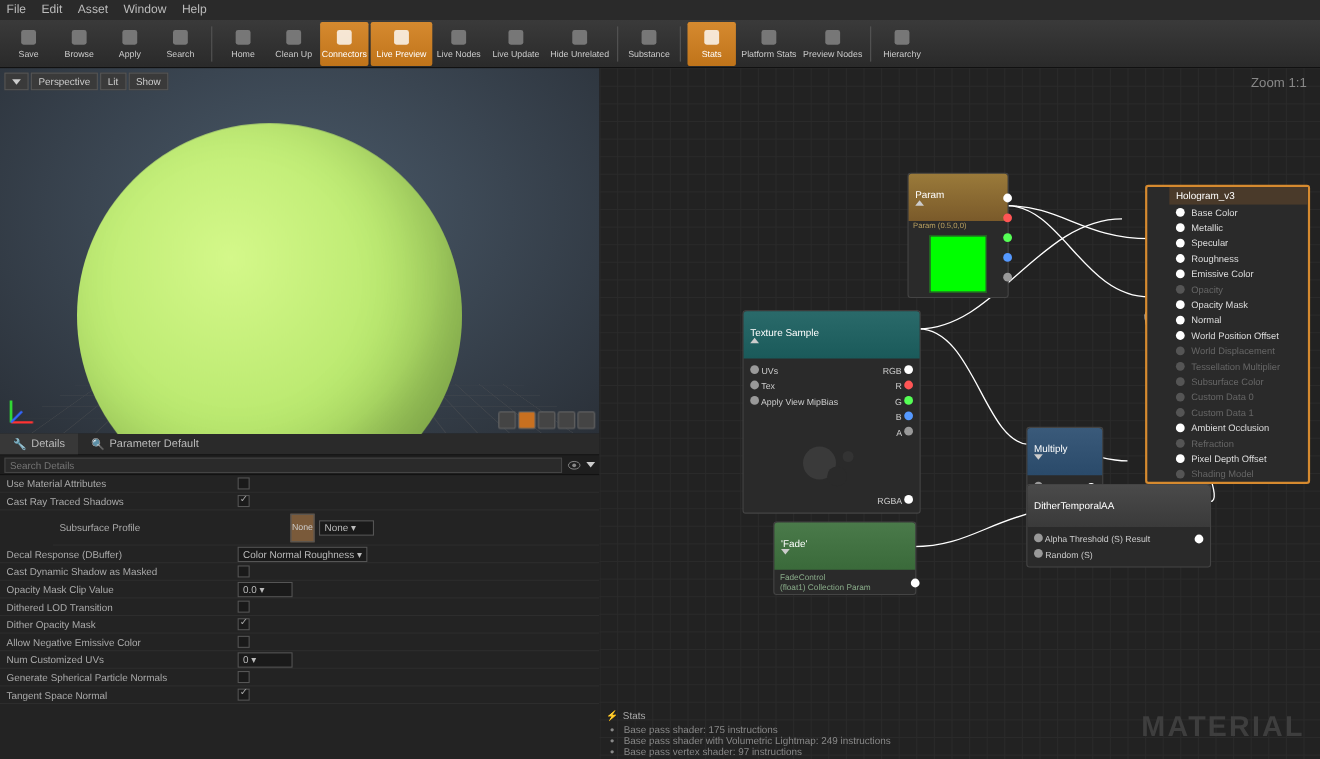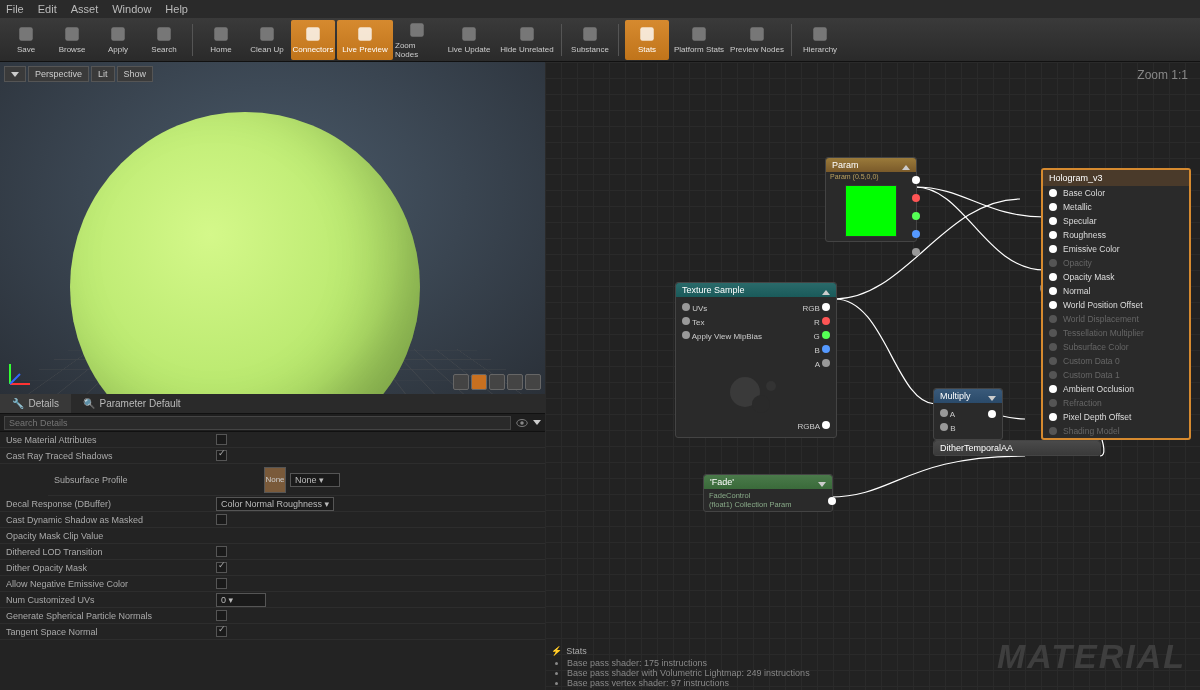--- a/index.html
+++ b/index.html
@@ -44,38 +44,38 @@
 .prop-row { display:flex; align-items:center; height:16px; padding:0 6px; border-bottom:1px solid #2d2d2d; font-size:9px; color:#aaa;}
 .prop-row .lbl { width:210px; }
 .prop-row .ctrl { flex:1; display:flex; align-items:center; gap:4px;}
 .chk { width:11px; height:11px; background:#1a1a1a; border:1px solid #555; display:inline-block;}
 .chk.on::after{content:"✓"; color:#aaa; font-size:9px; position:relative; top:-3px; left:1px;}
 .dd { background:#1a1a1a; border:1px solid #555; padding:1px 4px; font-size:9px; color:#bbb; min-width:50px;}
 .colorbox{ width:22px; height:26px; background:#7a5a3a; border:1px solid #555;}
 
 
 .node { position:absolute; background:#2a2a2a; border:1px solid #444; border-radius:3px; font-size:9px; color:#ccc; }
-.node-hdr { padding:2px 6px; font-size:9px; color:#fff; border-radius:3px 3px 0 0; display:flex; justify-content:space-between; align-items:flex-end;}
+.node-hdr { padding:14px 6px; font-size:9px; color:#fff; border-radius:3px 3px 0 0; display:flex; justify-content:space-between; align-items:flex-start;flex-direction:column;}
 .node-hdr.blue{ background:linear-gradient(#3a5a7a,#2a4a6a);}
 .node-hdr.green{ background:linear-gradient(#4a7a4a,#3a6a3a);}
 .node-hdr.gold{ background:linear-gradient(#9a7a3a,#7a5a2a);}
 .node-hdr.teal{ background:linear-gradient(#2a6a6a,#1a5a5a);}
 .node-hdr.grey{ background:linear-gradient(#4a4a4a,#3a3a3a);}
 .node-body { padding:4px 6px; }
 .pin-row { display:flex; justify-content:space-between; align-items:center; height:14px; font-size:8px;}
 .pin { width:8px; height:8px; border-radius:50%; background:#999; display:inline-block;}
 .pin.out{background:#fff;}
-.output-node { position:absolute; border:2px solid #d68a2f; background:#2a2a2a; border-radius:3px; width:150px; }
+.output-node { position:absolute; border:2px solid #d68a2f; background:#2a2a2a; border-radius:3px; width:150px;padding-left:20px; }
 .output-hdr { background:#4a3a2a; padding:3px 6px; font-size:9px; color:#fff;}
 .out-pin { display:flex; align-items:center; gap:6px; padding:2px 6px; font-size:8.5px; color:#ddd;}
 .out-pin.dim{color:#666;}
 .out-pin .dot{width:8px;height:8px;border-radius:50%;background:#fff;}
 .out-pin.dim .dot{background:#555;}
 .zoom-lbl { position:absolute; top:6px; right:12px; font-size:12px; color:#888;}
-.mat-lbl { position:absolute; bottom:14px; right:14px; font-size:34px; font-weight:600; color:#3e3e3e; letter-spacing:2px;font-style:italic;}
+.mat-lbl { position:absolute; bottom:14px; right:14px; font-size:26px; font-weight:600; color:#3e3e3e; letter-spacing:2px;}
 .stats { position:absolute; bottom:2px; left:6px; font-size:9px; color:#888;}
 .stats .hdr{ display:flex; align-items:center; gap:4px; color:#aaa; margin-bottom:2px;}
 .stats ul{ list-style:disc; margin-left:16px;}
 svg.wire { position:absolute; top:0; left:0; pointer-events:none; }
 .swatch{ width:52px; height:52px; background:#0f0; margin:4px auto; border:1px solid #333;}
 .tex-circles{ position:relative; width:60px; height:44px; margin:2px auto;}
 .tex-circles .c1{position:absolute;width:30px;height:30px;border-radius:50%;background:#3a3a3a;top:4px;left:4px;}
 .tex-circles .c2{position:absolute;width:18px;height:18px;border-radius:50%;background:#2a2a2a;top:22px;left:26px;}
 .tex-circles .c3{position:absolute;width:10px;height:10px;border-radius:50%;background:#333;top:8px;left:40px;}
 .tri { display:inline-block; width:0; height:0; border-left:4px solid transparent; border-right:4px solid transparent; }
@@ -140,21 +140,21 @@
     <div class="tb-btn active wide">
       <svg viewBox="0 0 16 16">
         <rect x="2" y="2" width="12" height="12" rx="2" fill="#fff" opacity="0.8"></rect>
       </svg>
       <span>Live Preview</span>
     </div>
     <div class="tb-btn">
       <svg viewBox="0 0 16 16">
         <rect x="2" y="2" width="12" height="12" rx="2" fill="#888" opacity="0.8"></rect>
       </svg>
-      <span>Zoom Nodes</span>
+      <span>Live Nodes</span>
     </div>
     <div class="tb-btn wide">
       <svg viewBox="0 0 16 16">
         <rect x="2" y="2" width="12" height="12" rx="2" fill="#888" opacity="0.8"></rect>
       </svg>
       <span>Live Update</span>
     </div>
     <div class="tb-btn wide">
       <svg viewBox="0 0 16 16">
         <rect x="2" y="2" width="12" height="12" rx="2" fill="#888" opacity="0.8"></rect>
@@ -267,20 +267,23 @@
           </div>
         </div>
         <div class="prop-row">
           <div class="lbl">Cast Dynamic Shadow as Masked</div>
           <div class="ctrl">
             <span class="chk"></span>
           </div>
         </div>
         <div class="prop-row">
           <div class="lbl">Opacity Mask Clip Value</div>
+          <div class="ctrl">
+            <span class="dd">0.0 ▾</span>
+          </div>
         </div>
         <div class="prop-row">
           <div class="lbl">Dithered LOD Transition</div>
           <div class="ctrl">
             <span class="chk"></span>
           </div>
         </div>
         <div class="prop-row">
           <div class="lbl">Dither Opacity Mask</div>
           <div class="ctrl">
@@ -405,20 +408,29 @@
         <div class="pin-row">
             <span><span class="pin"></span> <span>B</span></span>
           </div>
       </div>
     </div>
 
     <div class="node" style="left:388px; top:378px; width:168px;">
       <div class="node-hdr grey">
           <span>DitherTemporalAA</span>
         </div>
+      <div class="node-body">
+        <div class="pin-row">
+            <span><span class="pin"></span> <span>Alpha Threshold (S) Result</span></span>
+            <span class="pin out"></span>
+          </div>
+        <div class="pin-row">
+            <span><span class="pin"></span> <span>Random (S)</span></span>
+          </div>
+      </div>
     </div>
 
     <div class="output-node" style="left:496px; top:106px;">
       <div class="output-hdr">Hologram_v3</div>
       <div id="out-pins">
           <div class="out-pin">
             <span class="dot"></span>
             <span>Base Color</span>
           </div>
           <div class="out-pin">

